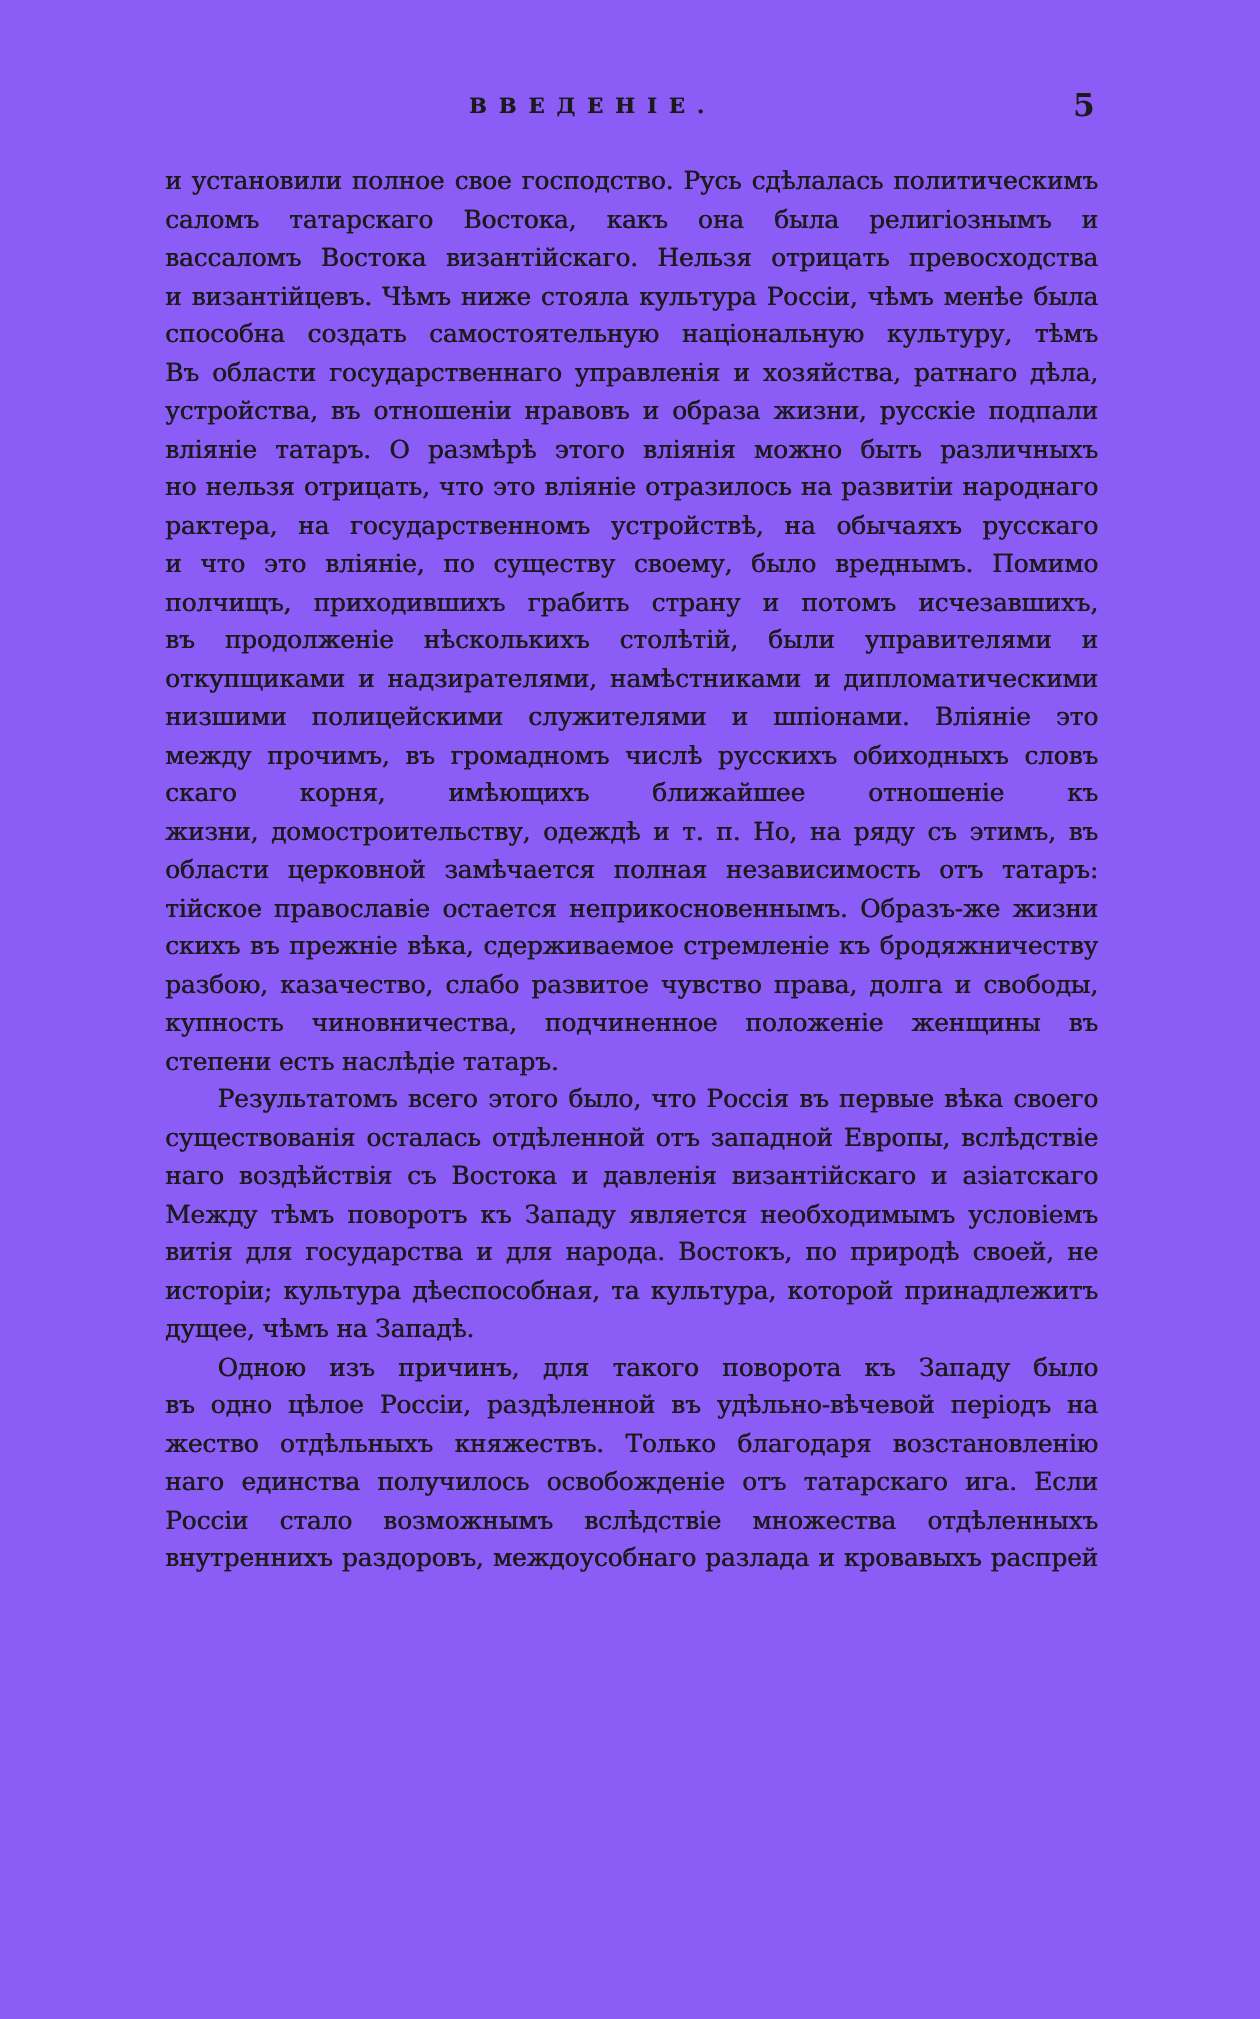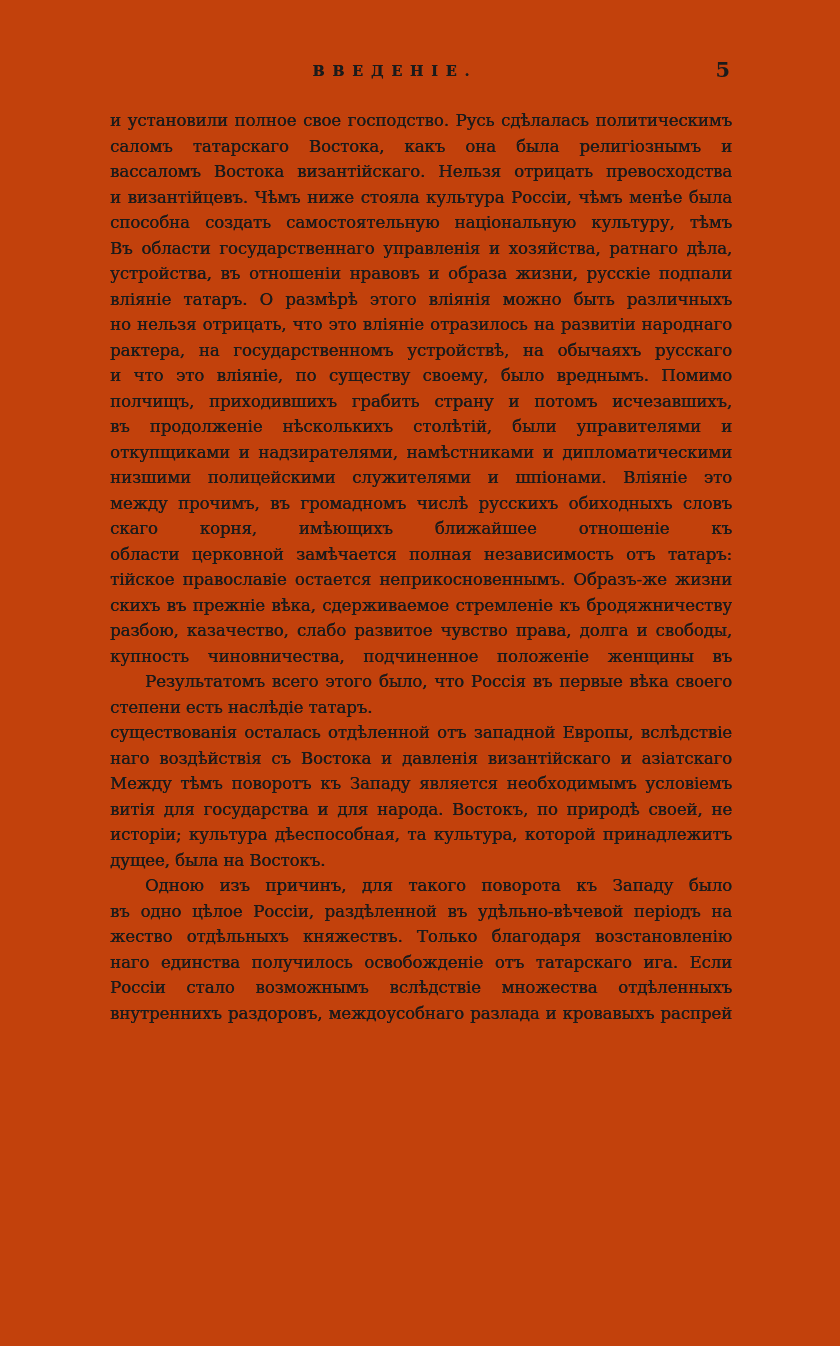--- a/index.html
+++ b/index.html
@@ -62,21 +62,21 @@
   .line.short-last {
     text-align-last: left;
   }
   .line.indent {
     text-indent: 35px;
   }
 </style>
 </head>
 <body>
 
-<div class="page" style="background: #c2410c; color: rgb(27, 27, 27);">
+<div class="page" style="background: #8b5cf6; color: rgb(27, 27, 27);">
   <div class="running-header">
     <div class="header-title">ВВЕДЕНІЕ.</div>
     <div class="page-number">5</div>
   </div>
   <div class="text-block">
       <div class="line">и установили полное свое господство. Русь сдѣлалась политическимъ вас-</div>
       <div class="line">саломъ татарскаго Востока, какъ она была религіознымъ и культурнымъ</div>
       <div class="line">вассаломъ Востока византійскаго. Нельзя отрицать превосходства татаръ</div>
       <div class="line">и византійцевъ. Чѣмъ ниже стояла культура Россіи, чѣмъ менѣе была она</div>
       <div class="line">способна создать самостоятельную національную культуру, тѣмъ прочнѣе</div>
@@ -85,33 +85,34 @@
       <div class="line">вліяніе татаръ. О размѣрѣ этого вліянія можно быть различныхъ мнѣній,</div>
       <div class="line">но нельзя отрицать, что это вліяніе отразилось на развитіи народнаго ха-</div>
       <div class="line">рактера, на государственномъ устройствѣ, на обычаяхъ русскаго народа,</div>
       <div class="line">и что это вліяніе, по существу своему, было вреднымъ. Помимо татарскихъ</div>
       <div class="line">полчищъ, приходившихъ грабить страну и потомъ исчезавшихъ, татары,</div>
       <div class="line">въ продолженіе нѣсколькихъ столѣтій, были управителями и чиновниками,</div>
       <div class="line">откупщиками и надзирателями, намѣстниками и дипломатическими агентами,</div>
       <div class="line">низшими полицейскими служителями и шпіонами. Вліяніе это сказывалось,</div>
       <div class="line">между прочимъ, въ громадномъ числѣ русскихъ обиходныхъ словъ татар-</div>
       <div class="line">скаго корня, имѣющихъ ближайшее отношеніе къ сельскохозяйственной</div>
+      <div class="line">жизни, домостроительству, одеждѣ и т. п. Но, на ряду съ этимъ, въ</div>
       <div class="line">области церковной замѣчается полная независимость отъ татаръ: визан-</div>
       <div class="line">тійское православіе остается неприкосновеннымъ. Образъ-же жизни рус-</div>
       <div class="line">скихъ въ прежніе вѣка, сдерживаемое стремленіе къ бродяжничеству и</div>
       <div class="line">разбою, казачество, слабо развитое чувство права, долга и свободы, под-</div>
       <div class="line">купность чиновничества, подчиненное положеніе женщины въ значительной</div>
+      <div class="line short-last">степени есть наслѣдіе татаръ.</div>
       <div class="line indent">Результатомъ всего этого было, что Россія въ первые вѣка своего</div>
-      <div class="line short-last">степени есть наслѣдіе татаръ.</div>
       <div class="line">существованія осталась отдѣленной отъ западной Европы, вслѣдствіе силь-</div>
       <div class="line">наго воздѣйствія съ Востока и давленія византійскаго и азіатскаго строя.</div>
       <div class="line">Между тѣмъ поворотъ къ Западу является необходимымъ условіемъ раз-</div>
       <div class="line">витія для государства и для народа. Востокъ, по природѣ своей, не имѣетъ</div>
       <div class="line">исторіи; культура дѣеспособная, та культура, которой принадлежитъ бу-</div>
-      <div class="line short-last">дущее, была на Востокъ.</div>
+      <div class="line short-last">дущее, чѣмъ на Западѣ.</div>
       <div class="line indent">Одною изъ причинъ, для такого поворота къ Западу было соединеніе</div>
       <div class="line">въ одно цѣлое Россіи, раздѣленной въ удѣльно-вѣчевой періодъ на мно-</div>
       <div class="line">жество отдѣльныхъ княжествъ. Только благодаря возстановленію утрачен-</div>
       <div class="line">наго единства получилось освобожденіе отъ татарскаго ига. Если покореніе</div>
       <div class="line">Россіи стало возможнымъ вслѣдствіе множества отдѣленныхъ областей,</div>
       <div class="line">внутреннихъ раздоровъ, междоусобнаго разлада и кровавыхъ распрей между</div>
     </div>
 </div>
 
 </body></html>

